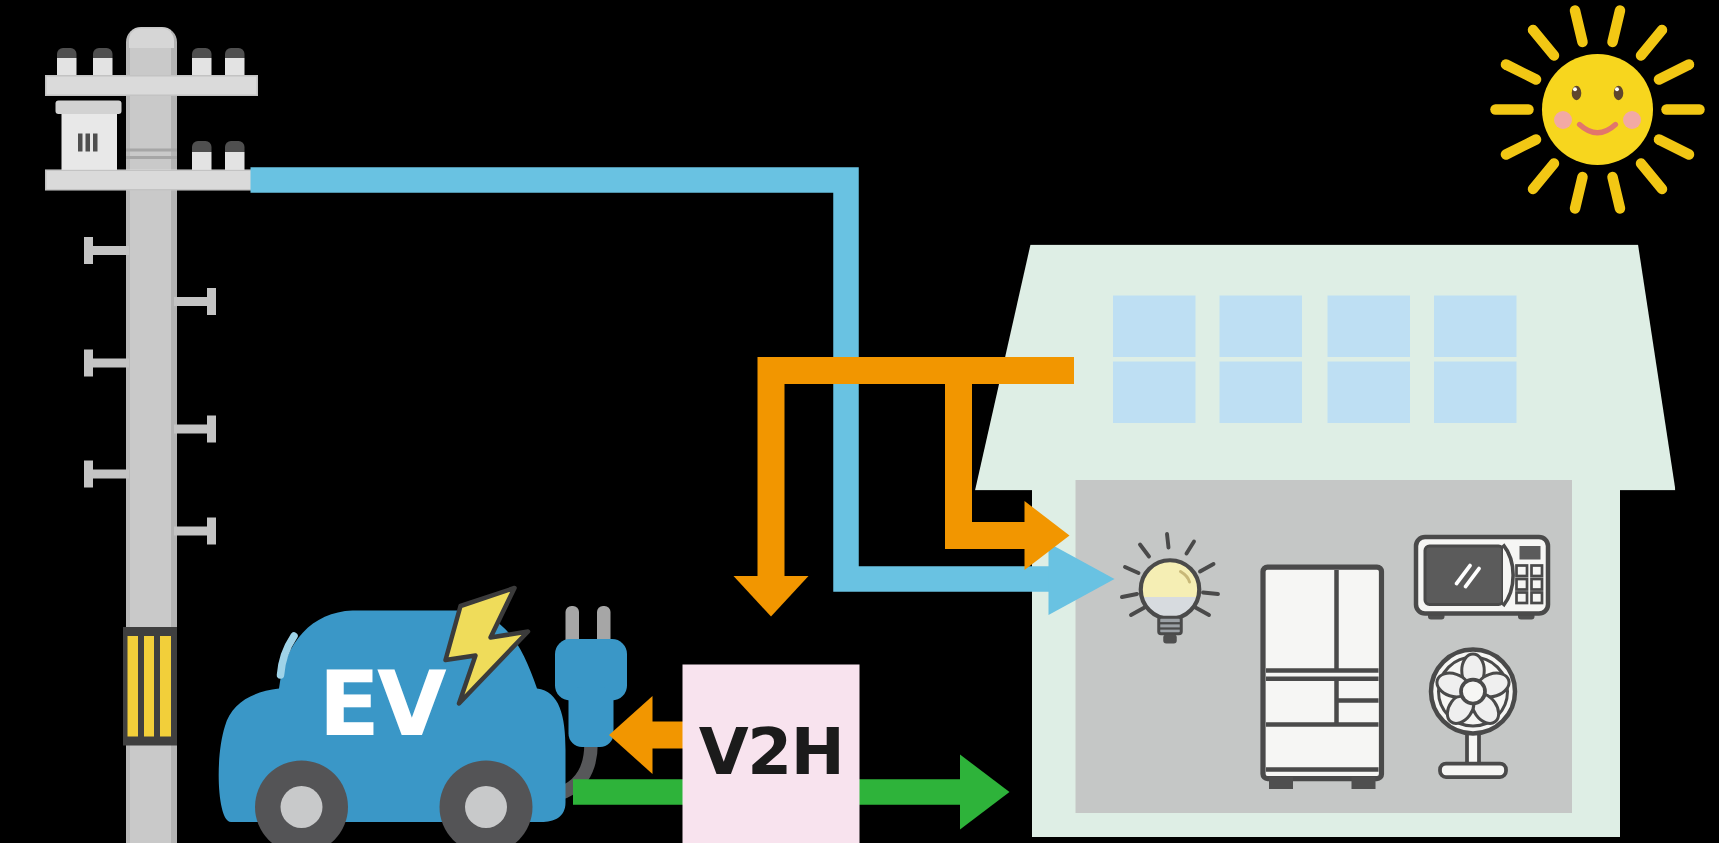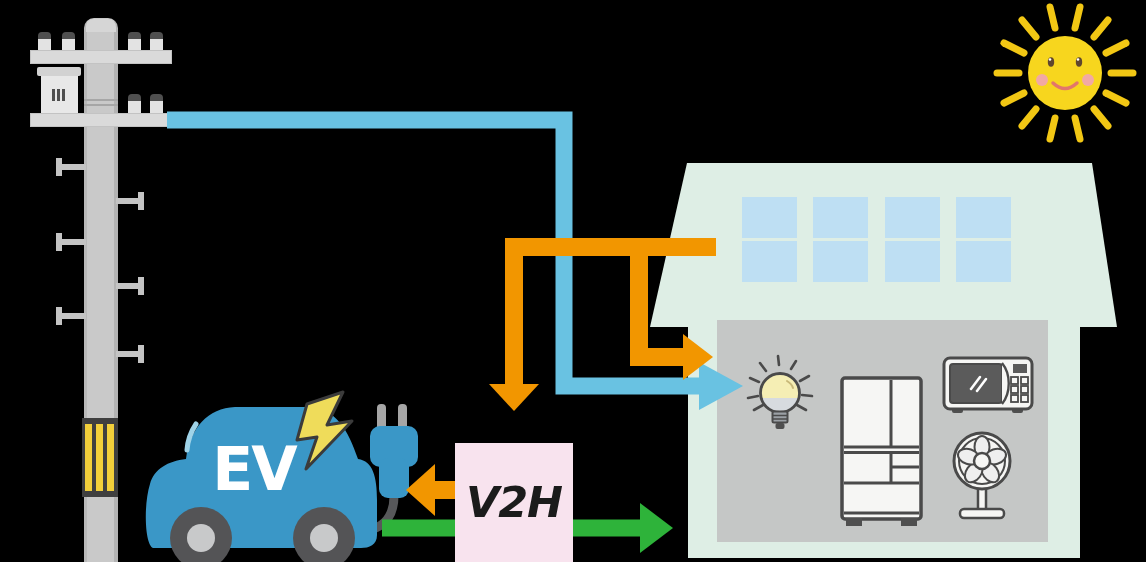--- a/index.html
+++ b/index.html
@@ -55,21 +55,21 @@
   .wheel{fill:var(--wheel-dark);} .hub{fill:var(--hub-gray);}
   .bolt-shape{fill:var(--lightning-yellow);stroke:#3b3b3b;stroke-width:3px;stroke-linejoin:round;}
   .prong{fill:var(--prong-gray);} .plug-blue{fill:var(--ev-blue);}
   .cable{fill:none;stroke:var(--cable-gray);stroke-width:9px;stroke-linecap:round;}
   .ev-highlight{fill:none;stroke:var(--highlight-blue);stroke-width:5px;stroke-linecap:round;}
 
   
   .v2h-box{left:455px;top:443px;width:118px;height:119px;background:var(--v2h-pink);
     display:flex;flex-direction:column;align-items:center;justify-content:center;}
   .v2h-line{color:var(--v2h-text);font-weight:bold;font-size:43px;line-height:1.16;
-    letter-spacing:-1px;text-align:center;font-style:italic;}
+    letter-spacing:-1px;text-align:center;}
 
   
   .ray{stroke:var(--ray-yellow);stroke-width:7px;stroke-linecap:round;}
   .sun-face{fill:var(--sun-yellow);}
   .blush{fill:var(--face-blush);}
   .smile{fill:none;stroke:var(--smile-red);stroke-width:3.5px;stroke-linecap:round;}
   .eye{fill:#5f462d;}
 </style>
 </head>
 <body>

